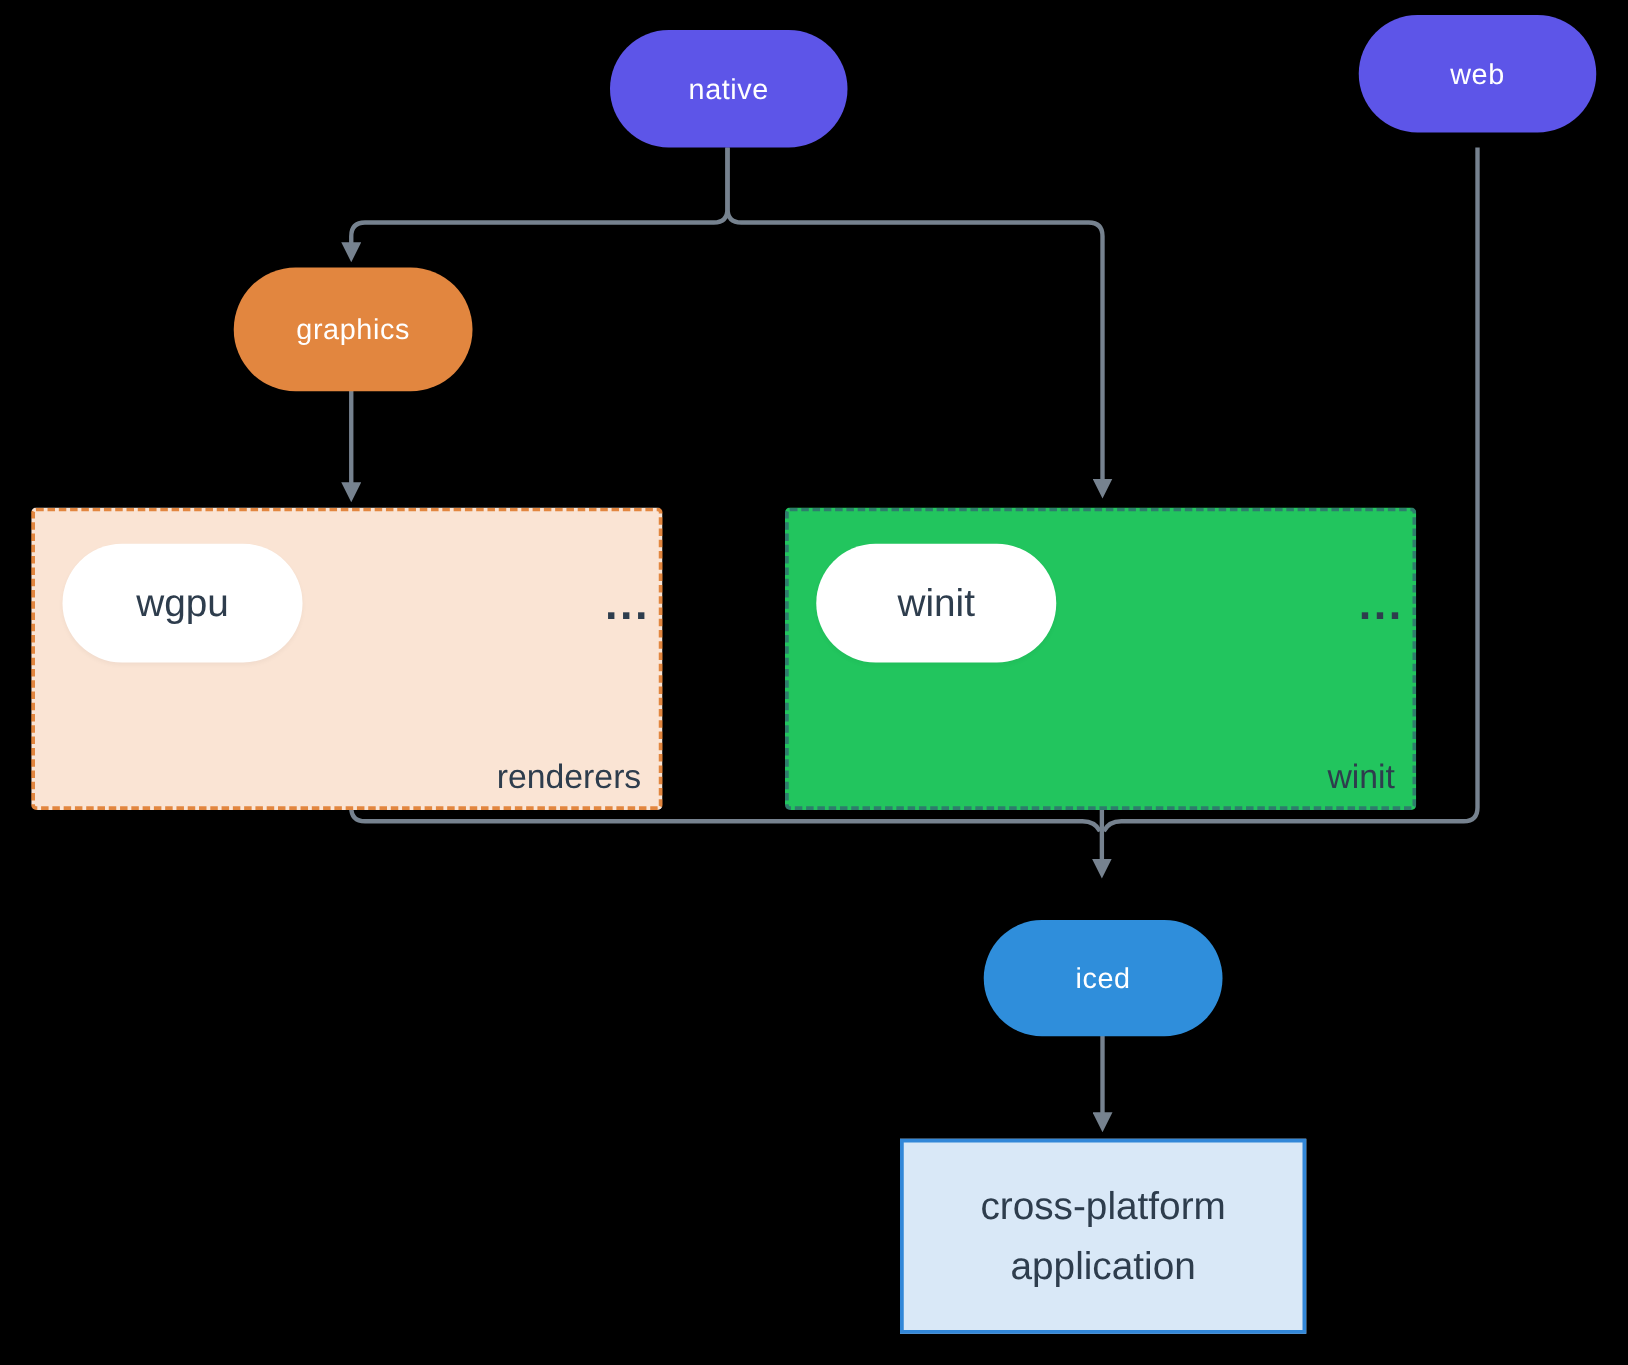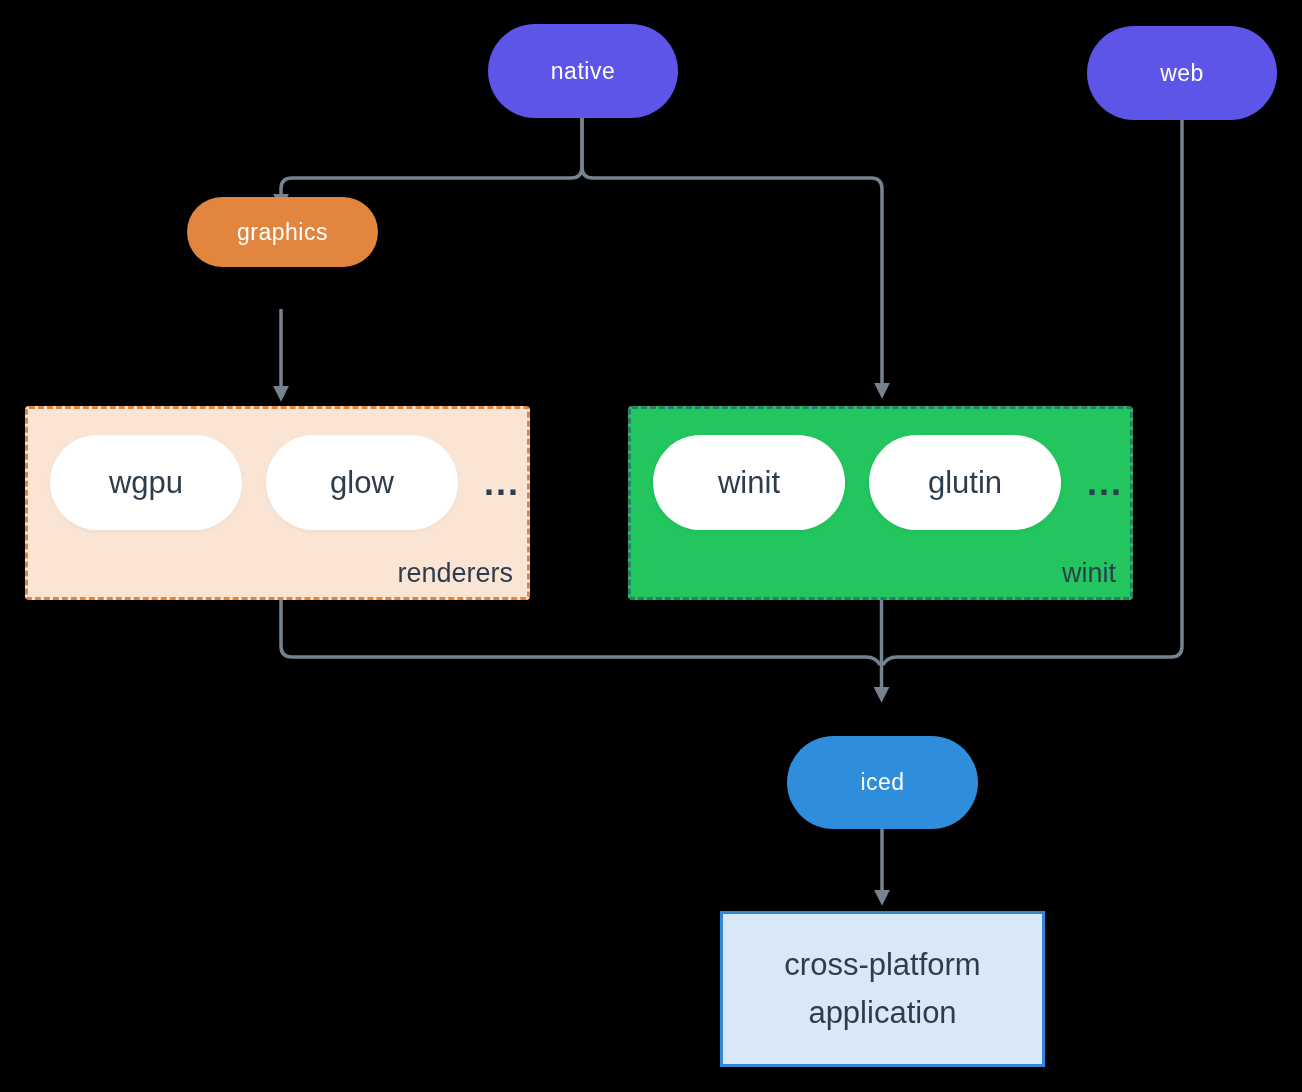--- a/index.html
+++ b/index.html
@@ -37,21 +37,21 @@
   }
   .pill.purple { background: #5D55E8; }
   .pill.orange { background: #E2863F; }
   .pill.blue   { background: #2F8EDB; }
 
   .group-box {
     position: absolute;
     box-sizing: border-box;
     border-radius: 4px;
     width: 505px;
-    height: 194px;
+    height: 242px;
   }
   .group-box.renderers {
     background: #FAE4D4;
     border: 3px dashed #E2863F;
   }
   .group-box.shells {
     background: #22c55e;
     border: 3px dashed #2E7D6C;
   }
   .inner-pill {
@@ -105,22 +105,22 @@
     justify-content: center;
     text-align: center;
     color: #2E3D4D;
     font-size: 31px;
     line-height: 1.55;
     padding: 0 30px;
   }
 
   
   #node-native   { left: 488px;  top: 24px;  width: 190px; height: 94px; }
-  #node-web      { left: 1087px; top: 26px;  width: 190px; height: 94px; }
-  #node-graphics { left: 187px;  top: 197px; width: 191px; height: 70px; }
+  #node-web      { left: 1087px; top: 12px;  width: 190px; height: 94px; }
+  #node-graphics { left: 187px;  top: 214px; width: 191px; height: 99px; }
   #node-iced     { left: 787px;  top: 736px; width: 191px; height: 93px; }
   #group-renderers { left: 25px;  top: 406px; }
   #group-shells    { left: 628px; top: 406px; }
 </style>
 </head>
 <body>
 
 <div id="stage">
 
   <svg id="connectors" viewBox="0 0 1302 1092" xmlns="http://www.w3.org/2000/svg">
@@ -147,33 +147,27 @@
   </div>
 
   <div id="node-graphics" class="pill orange">
     <span>graphics</span>
   </div>
 
   <div id="group-renderers" class="group-box renderers">
     <div class="inner-pill first">
       <span>wgpu</span>
     </div>
-    <div class="inner-pill second">
-      <span>glow</span>
-    </div>
     <div class="more-dots">...</div>
     <div class="group-label">renderers</div>
   </div>
 
   <div id="group-shells" class="group-box shells">
     <div class="inner-pill first">
       <span>winit</span>
-    </div>
-    <div class="inner-pill second">
-      <span>glutin</span>
     </div>
     <div class="more-dots">...</div>
     <div class="group-label">winit</div>
   </div>
 
   <div id="node-iced" class="pill blue">
     <span>iced</span>
   </div>
 
   <div class="app-box">

